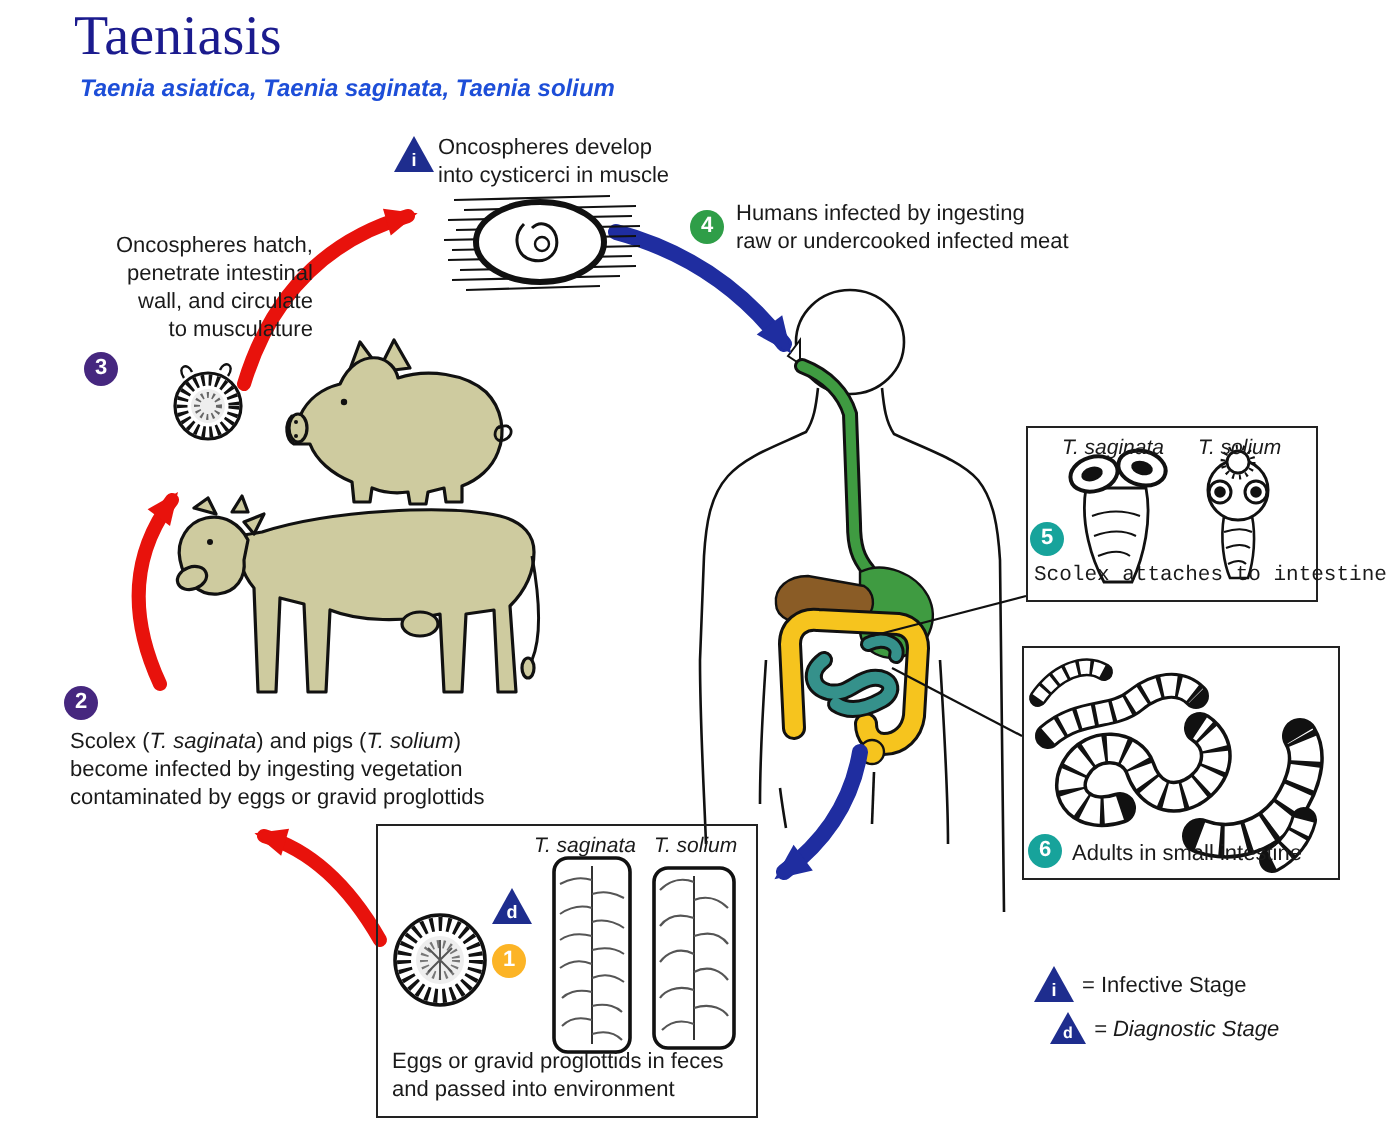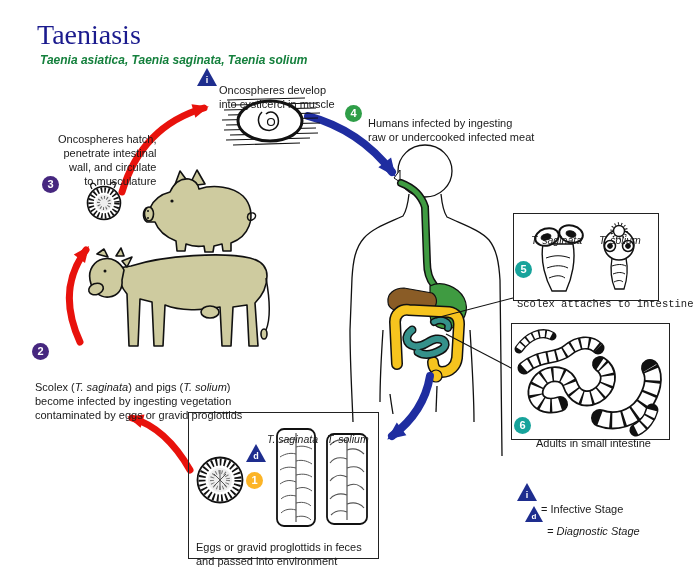--- a/index.html
+++ b/index.html
@@ -1,21 +1,21 @@
 <!DOCTYPE html>
 <html><head>
 <meta charset="utf-8">
 <style>
   html,body{margin:0;padding:0;background:#fff;}
   #stage{position:relative;width:700px;height:573px;background:#fff;overflow:hidden;
          font-family:"Liberation Sans","DejaVu Sans",sans-serif;color:#1a1a1a;}
   #art{position:absolute;left:0;top:0;z-index:1;}
-  .txt{position:absolute;z-index:2;font-size:11px;line-height:14px;white-space:nowrap;margin-top:16px;}
+  .txt{position:absolute;z-index:2;font-size:11px;line-height:14px;white-space:nowrap;}
   .title{font-family:"Liberation Serif","DejaVu Serif",serif;font-size:28px;color:#1b1b8e;line-height:30px;}
-  .subtitle{font-size:12px;font-style:italic;color:#15803d;font-weight:bold;line-height:14px;}
+  .subtitle{font-size:12px;font-style:italic;color:#1d4ed8;font-weight:bold;line-height:14px;}
   .it{font-style:italic;}
   .species{font-size:10.5px;font-style:italic;}
   .small{font-size:10.5px;}
   .badge{position:absolute;z-index:3;width:17px;height:17px;border-radius:50%;color:#fff;
          font-size:11px;font-weight:bold;line-height:17px;text-align:center;}
   .bg-purple{background:#46277f;} .bg-green{background:#2f9e48;}
   .bg-teal{background:#17a39b;} .bg-yellow{background:#fcb426;}
   .tri{position:absolute;z-index:3;background:#1e2d8e;
        clip-path:polygon(50% 0,0 100%,100% 100%);
        color:#fff;font-weight:bold;display:flex;align-items:flex-end;justify-content:center;}

